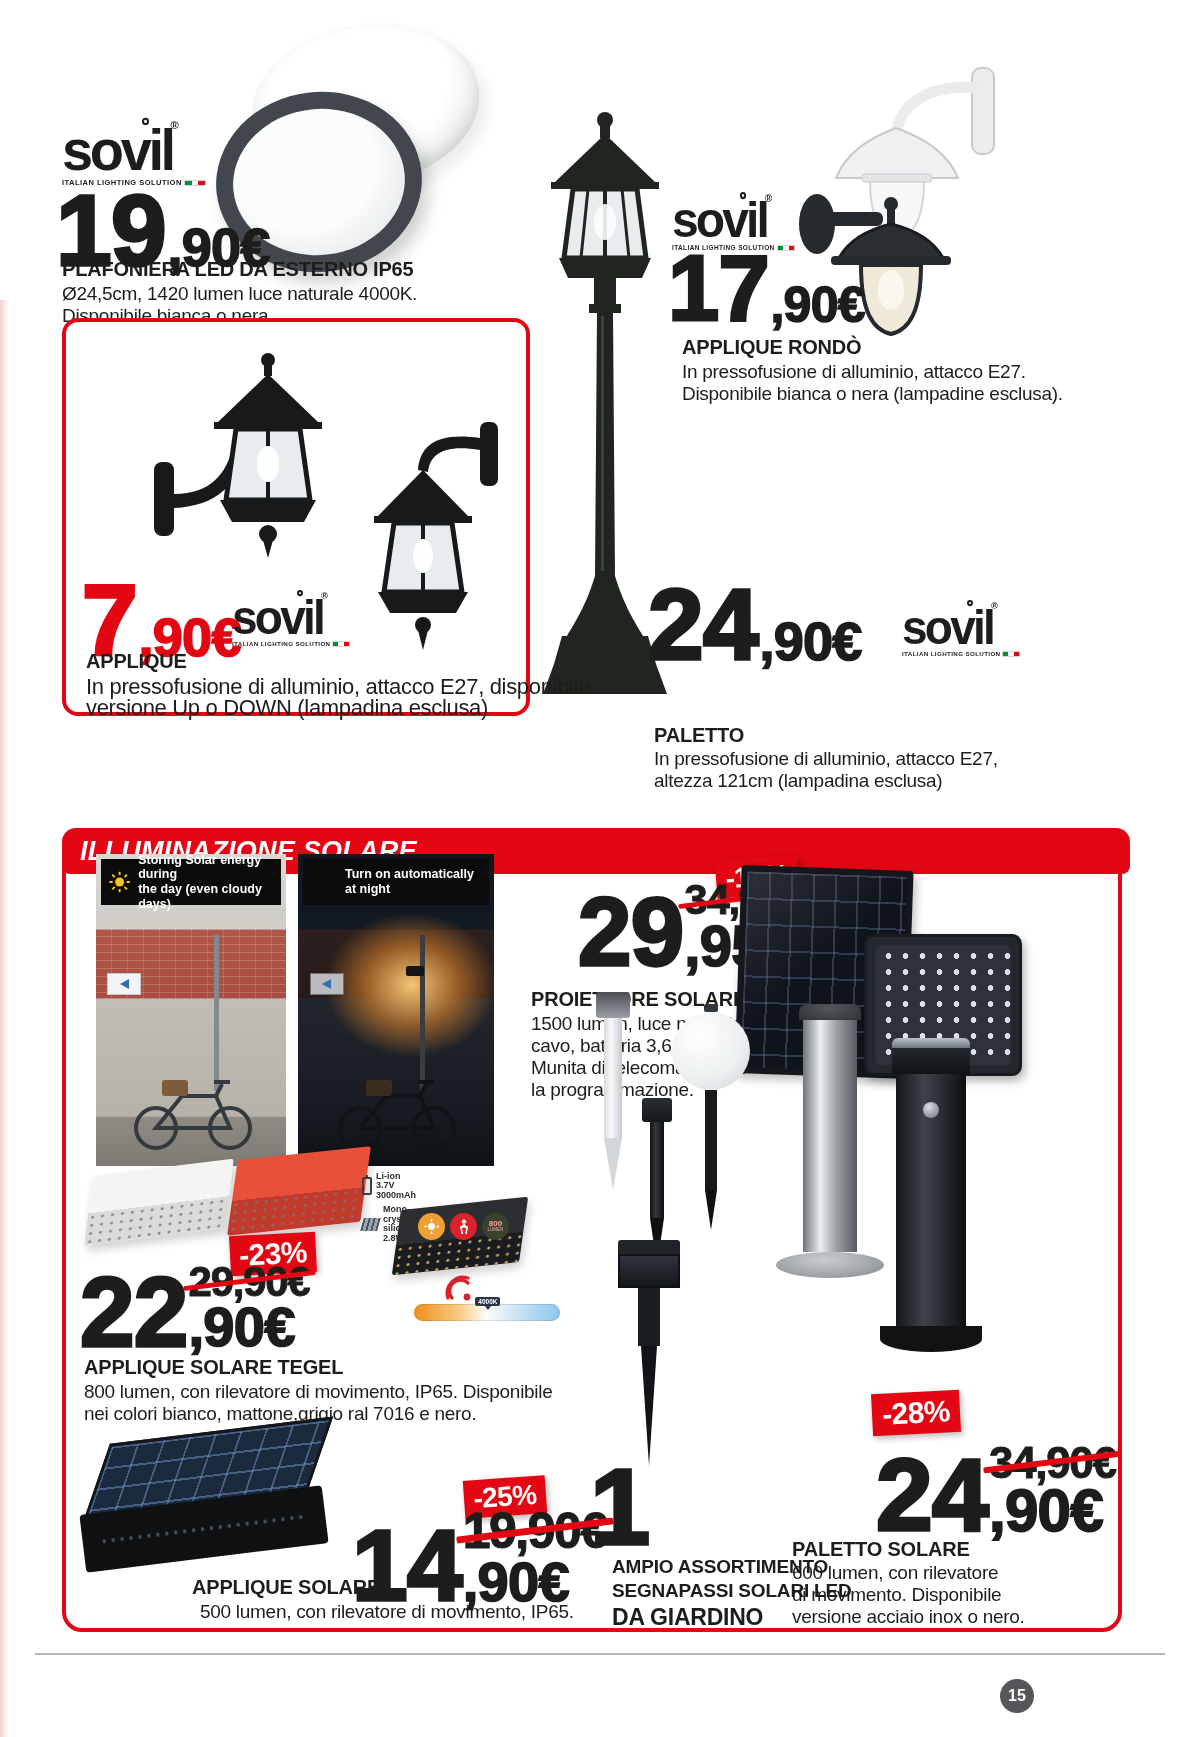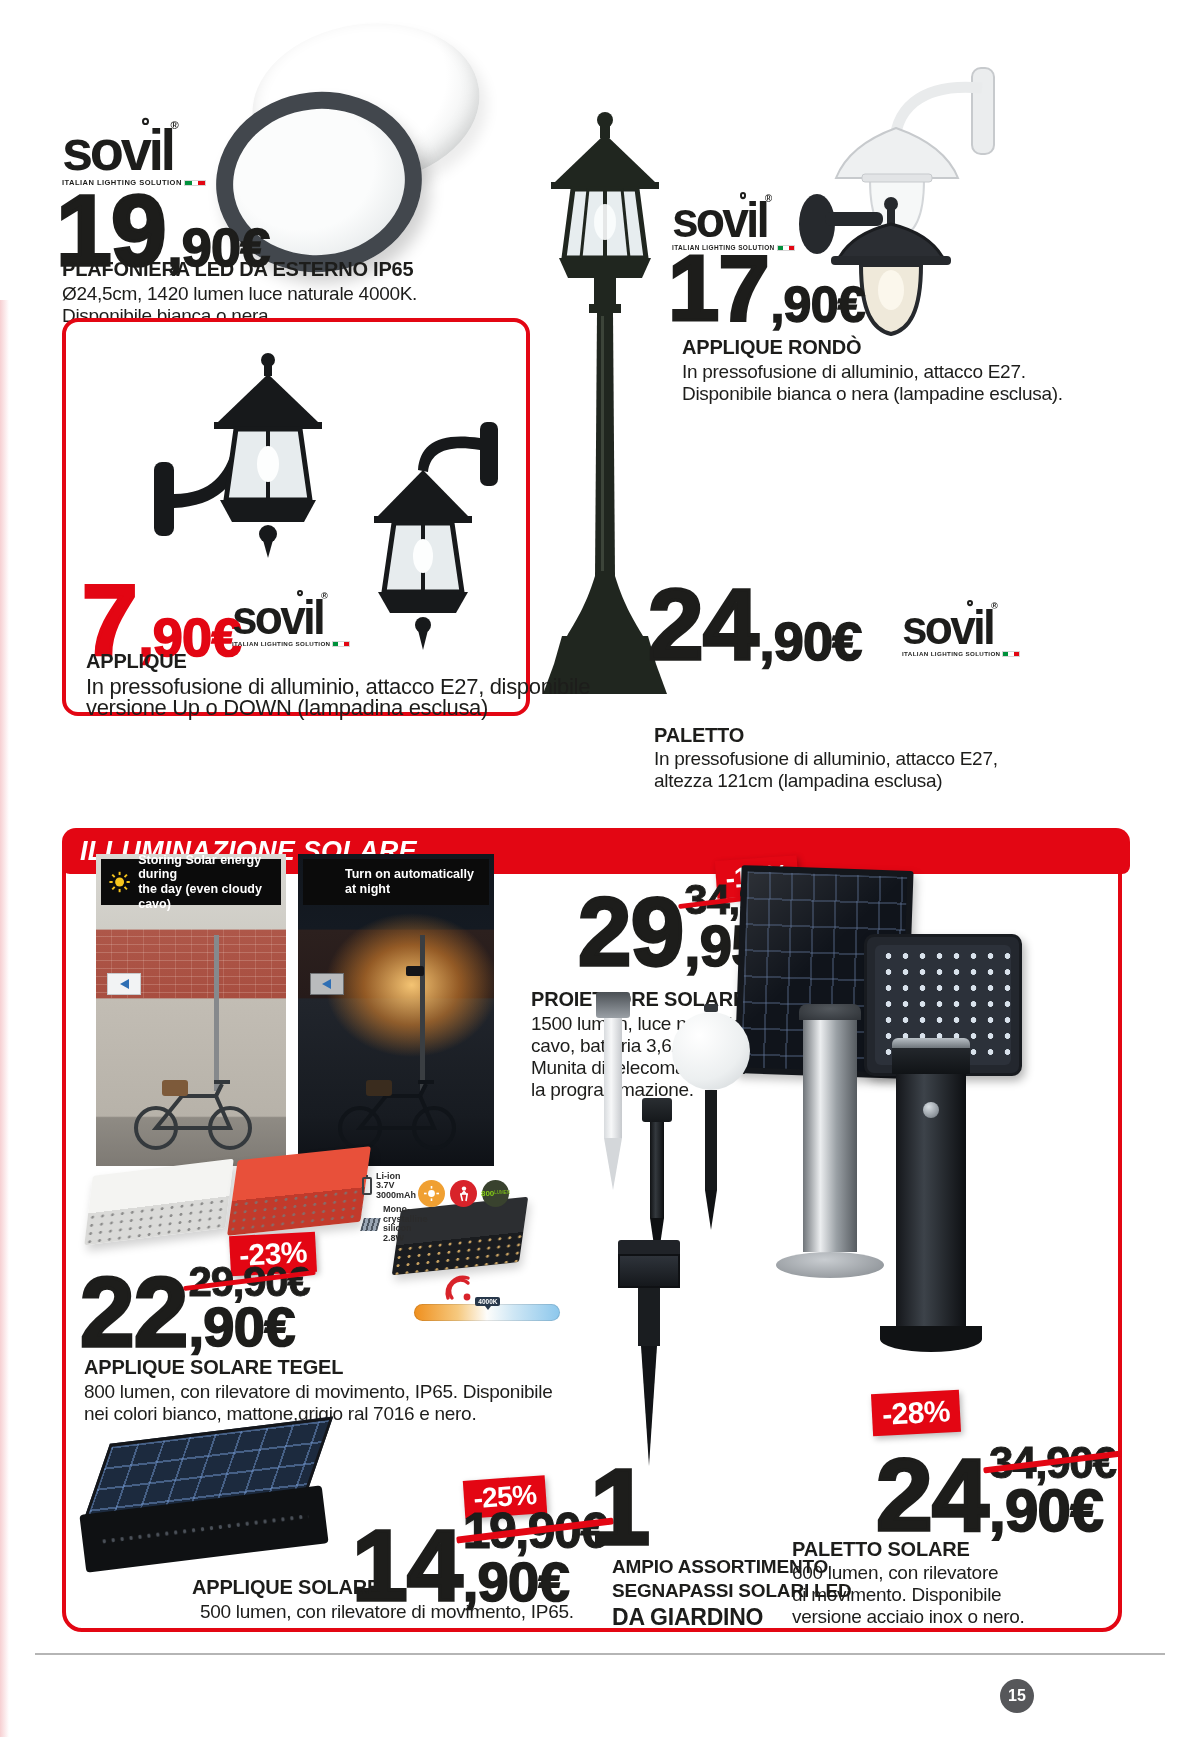--- a/index.html
+++ b/index.html
@@ -91,22 +91,22 @@
   .wedge { position:absolute; border-radius:3px; box-shadow:3px 6px 9px rgba(0,0,0,.18); }
   .wedge .face { position:absolute; left:0; right:0; bottom:0; height:46%;
     background-image:radial-gradient(circle, rgba(120,120,120,.8) 1.3px, transparent 1.8px); background-size:10px 8px; }
 
   .tube { position:absolute; }
   .cyl-steel { background:linear-gradient(90deg,#6f7479,#eceef0 32%,#9aa0a5 62%,#565b60); }
   .cyl-black { background:linear-gradient(90deg,#14161a,#3d434a 40%,#0d0f12); }
   .spike { position:absolute; clip-path:polygon(0 0,100% 0,50% 100%); }
   .ellip { position:absolute; border-radius:50%; }
 
-  .ric { border-radius:50%; display:flex; flex-direction:row; align-items:center; justify-content:center;
-    color:#84cc16; width:27px; height:27px; }
+  .ric { border-radius:50%; display:flex; flex-direction:column; align-items:center; justify-content:center;
+    color:#fca5a5; width:27px; height:27px;margin-top:33px; }
   .spec { position:absolute; display:flex; flex-direction:column; gap:5px; font-size:9px; font-weight:bold;
     color:#2c2c2c; line-height:1.05; }
   .spec .row { display:flex; align-items:center; gap:4px; }
   .batt { width:10px; height:18px; border:2px solid #3c3f42; border-radius:2px; position:relative; }
   .batt::before { content:""; position:absolute; left:2px; right:2px; top:-4px; height:2px; background:#3c3f42; }
   .pvmini { width:17px; height:13px; transform:skewX(-16deg);
     background:repeating-linear-gradient(90deg,#4c5560 0 2px,#9aa6b4 2px 5px); }
 
   .tbar { position:absolute; height:17px; border-radius:9px;
     background:linear-gradient(90deg,#ef8f1d 0%,#f6c97f 30%,#fdfdfb 50%,#cfe7f5 68%,#8cc7ec 100%);
@@ -322,21 +322,21 @@
             <line x1="13" y1="21.5" x2="13" y2="25.5"></line>
           <line x1="0.5" y1="13" x2="4.5" y2="13"></line>
             <line x1="21.5" y1="13" x2="25.5" y2="13"></line>
           <line x1="4" y1="4" x2="7" y2="7"></line>
             <line x1="19" y1="19" x2="22" y2="22"></line>
           <line x1="4" y1="22" x2="7" y2="19"></line>
             <line x1="19" y1="7" x2="22" y2="4"></line>
         </g>
       </svg>
       <span><span>Storing Solar energy during</span><br>
-      <span>the day (even cloudy cavo)</span></span>
+      <span>the day (even cloudy days)</span></span>
     </div>
     <div class="cap" style="left:237px;top:27px;width:186px">
       <svg width="26" height="26" viewBox="0 0 26 26">
         <path d="M17 1 A 12 12 0 1 0 17 25 A 10 10 0 1 1 17 1 Z" fill="#ffffff"></path>
       </svg>
       <span><span>Turn on automatically</span><br>
       <span>at night</span></span>
     </div>
 
     <div class="badge" style="left:650px;top:26px;width:82px;height:38px;font-size:28px;transform:rotate(-4deg)">-14%</div>

